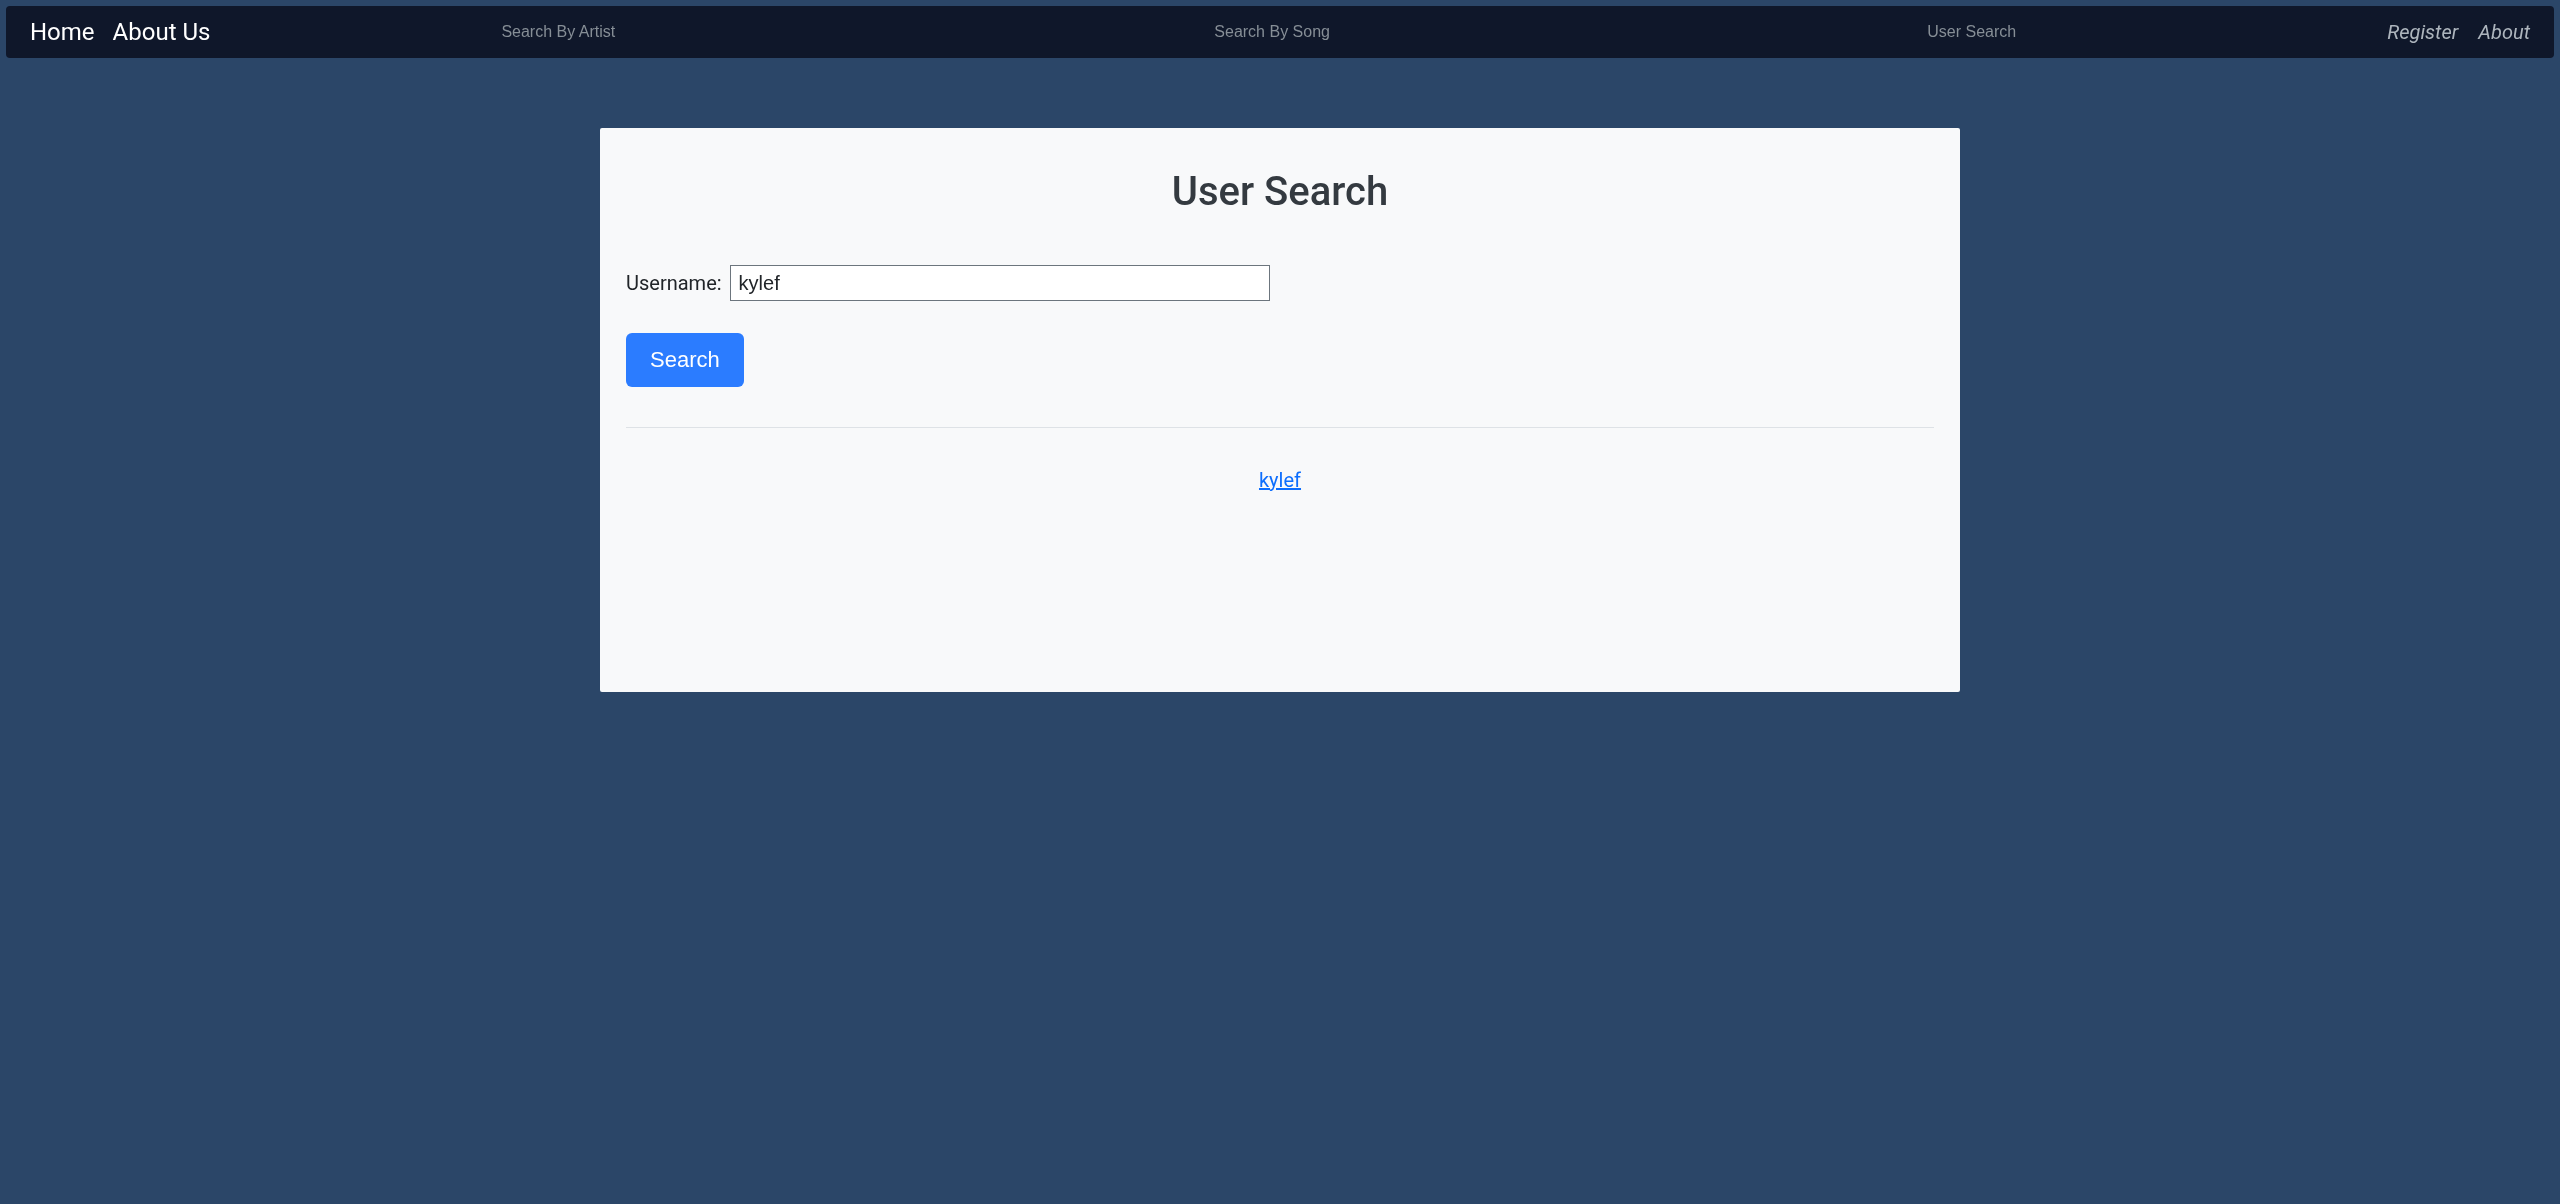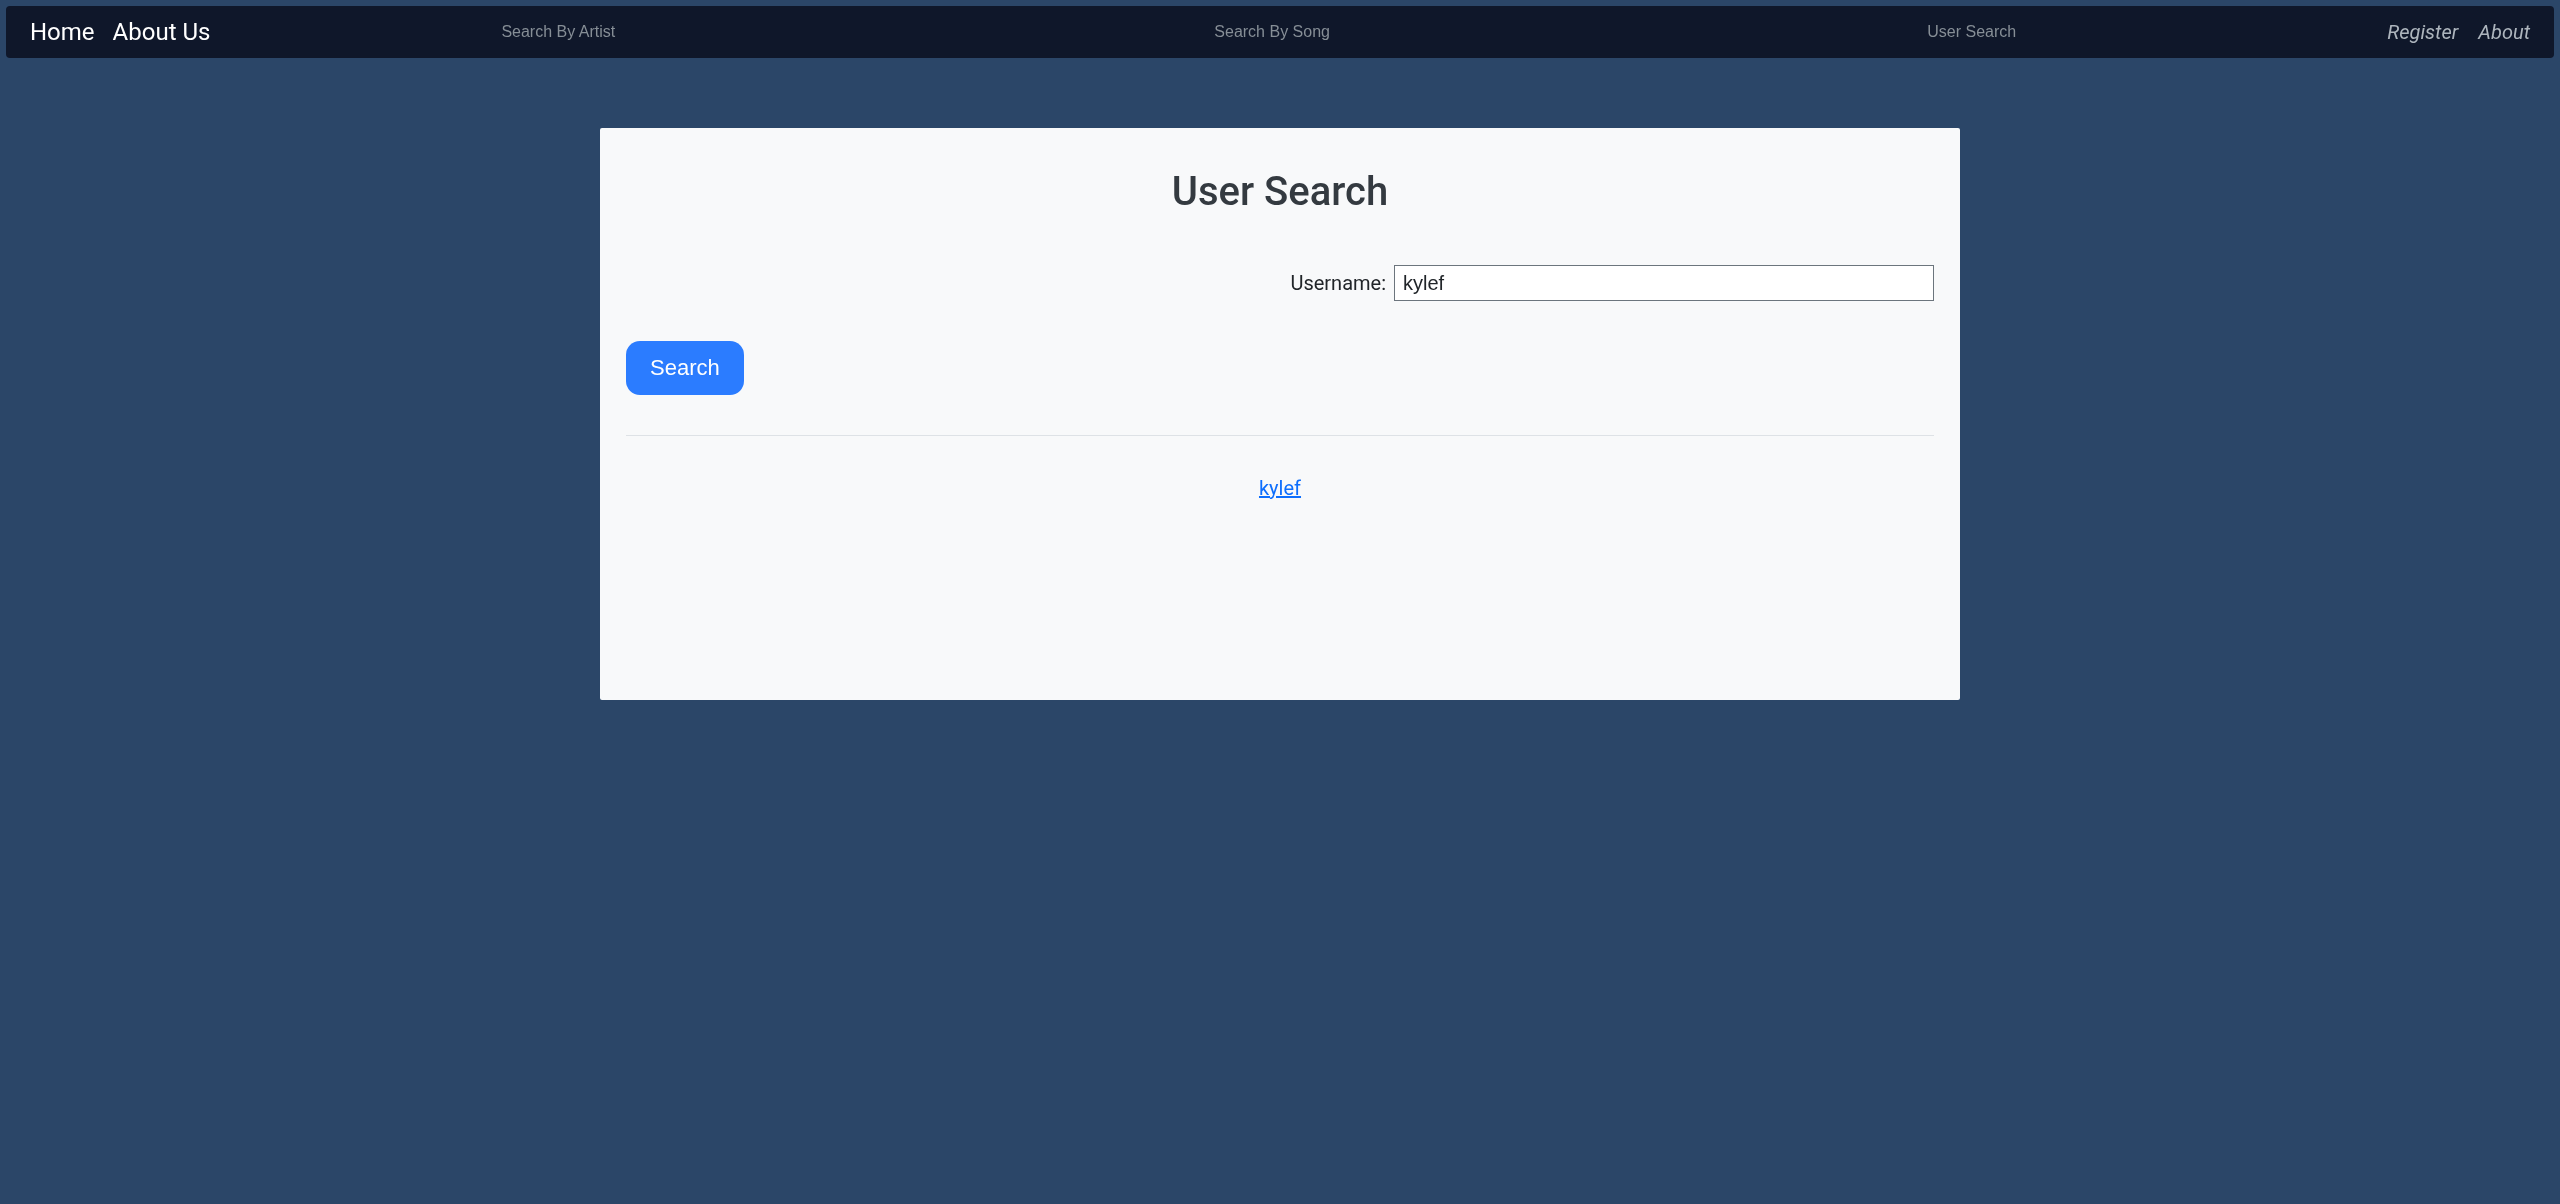--- a/index.html
+++ b/index.html
@@ -88,22 +88,21 @@
       font-size: 40px;
       font-weight: 500;
       color: #343a40;
       margin-bottom: 50px;
     }
 
     .form-row {
       display: flex;
       align-items: center;
       gap: 8px;
-      margin-bottom: 40px;
-      justify-content: flex-end;
+      margin-bottom: 32px;
     }
 
     .form-label {
       font-size: 20px;
       color: #212529;
     }
 
     .text-input {
       width: 540px;
       height: 36px;
@@ -111,21 +110,21 @@
       padding: 4px 8px;
       font-size: 20px;
       background-color: #ffffff;
       color: #212529;
     }
 
     .search-button {
       background-color: #2b7cff;
       color: #ffffff;
       border: none;
-      border-radius: 14px;
+      border-radius: 6px;
       padding: 14px 24px;
       font-size: 22px;
       cursor: pointer;
     }
 
     .divider {
       border: none;
       border-top: 1px solid #dee2e6;
       margin: 40px 0 40px 0;
     }

